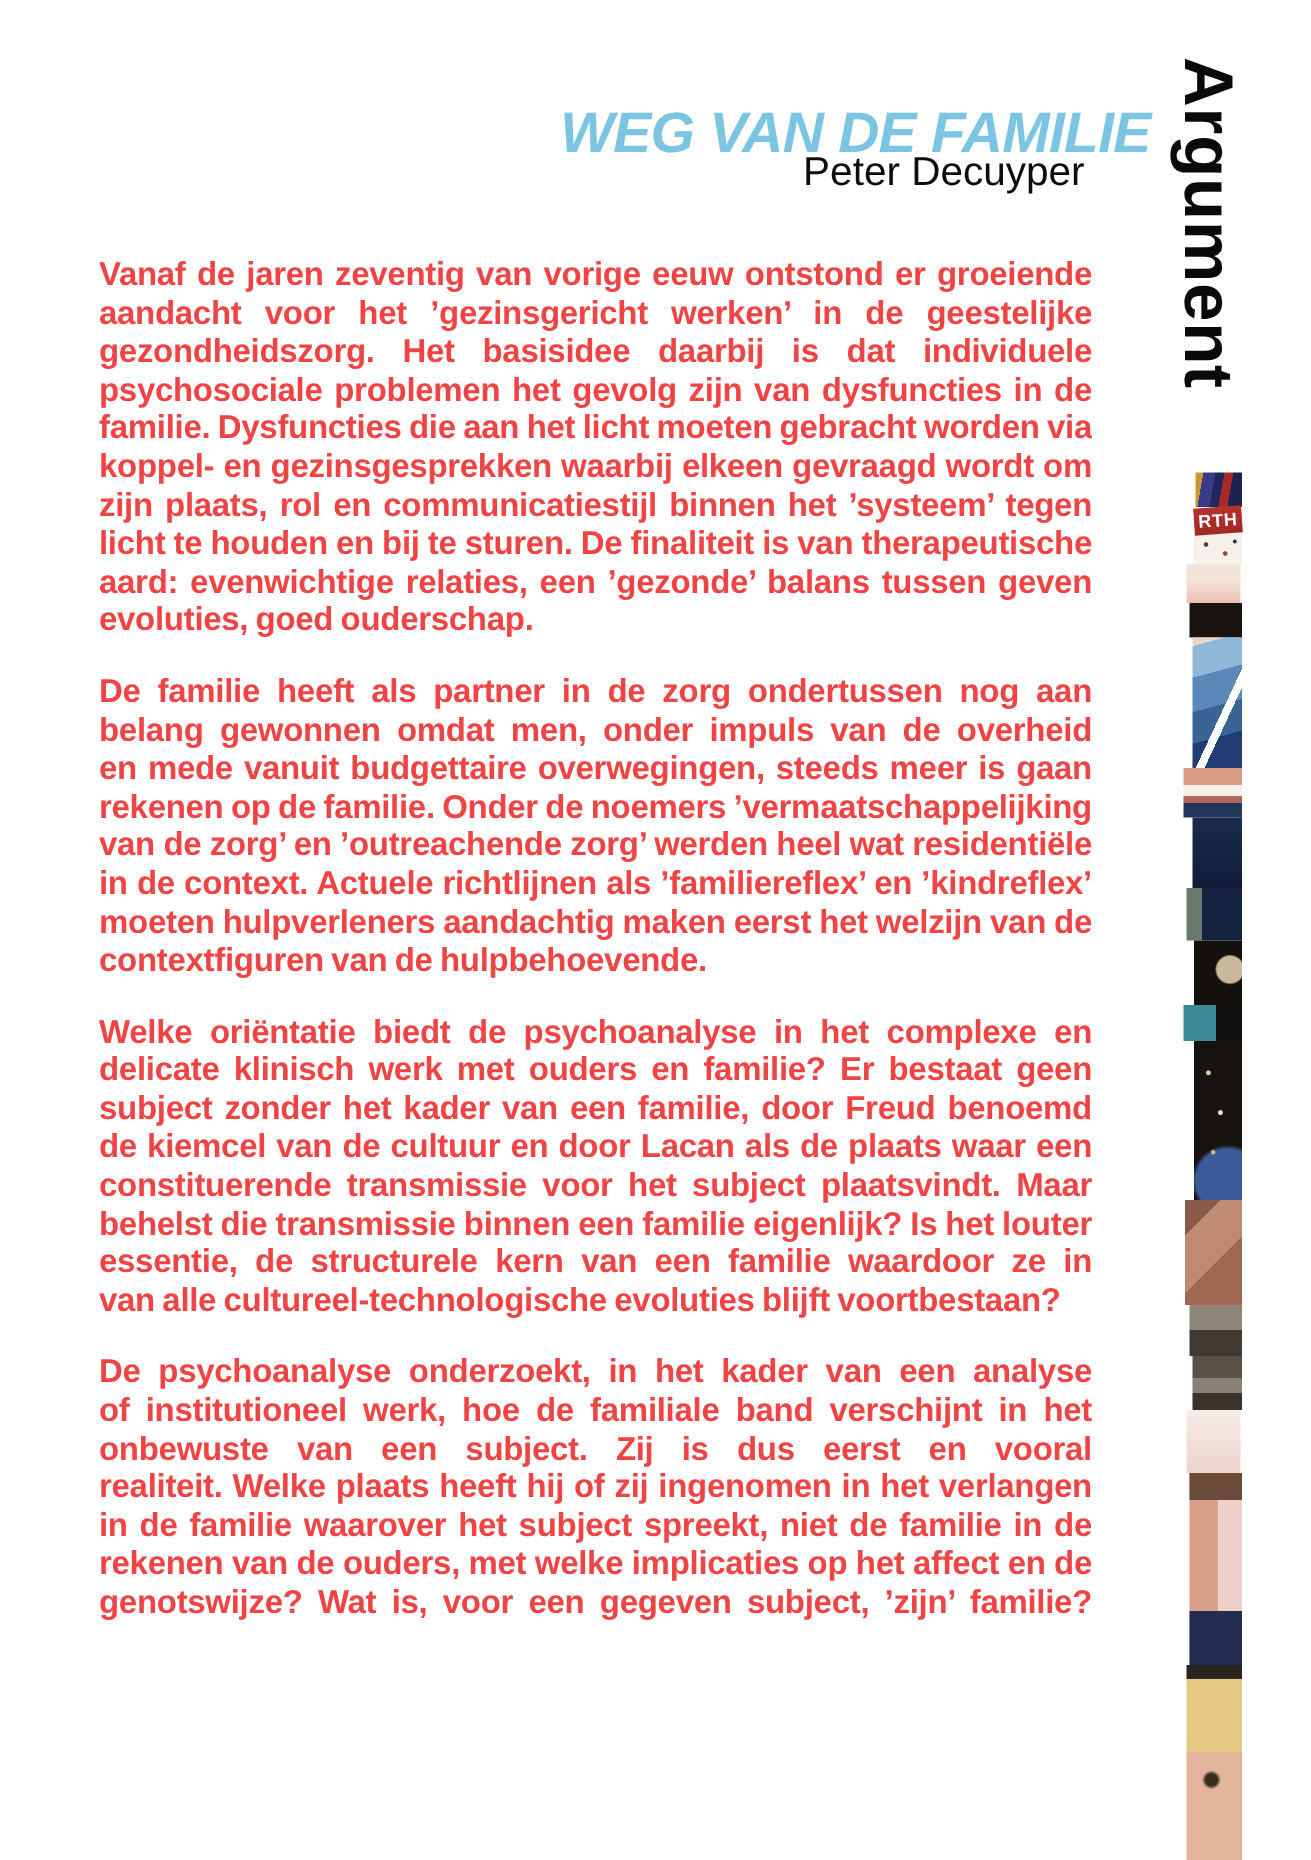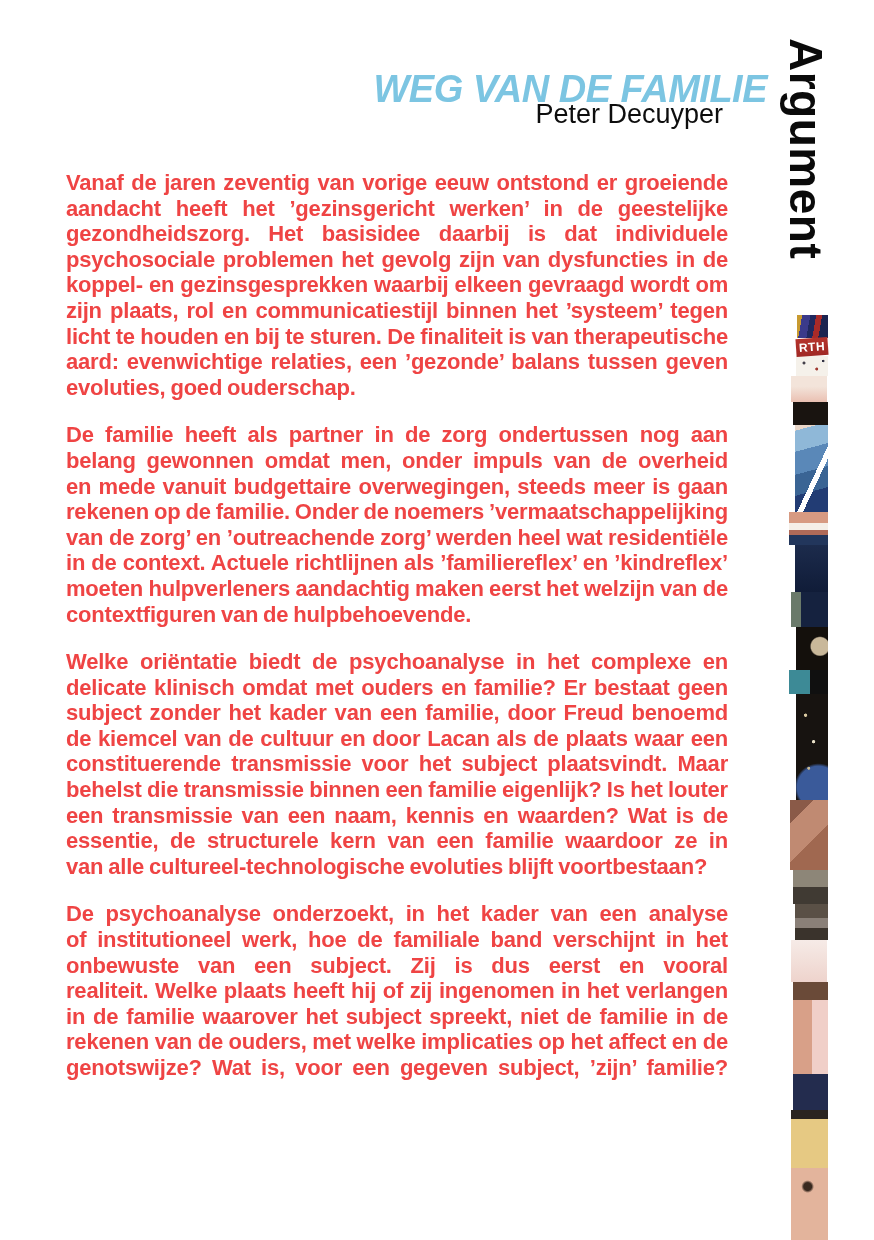--- a/index.html
+++ b/index.html
@@ -95,47 +95,47 @@
 <div class="page">
 
   <h1 class="title" style="color: rgb(124, 197, 226);">WEG VAN DE FAMILIE</h1>
   <div class="author">Peter Decuyper</div>
 
   <div class="side-label" style="color: rgb(10, 10, 10);">Argument</div>
 
   <div class="article">
       <div class="para">
         <div class="line j">Vanaf de jaren zeventig van vorige eeuw ontstond er groeiende</div>
-        <div class="line j">aandacht heeft het ’gezinsgericht werken’ in de geestelijke</div>
+        <div class="line j">aandacht voor het ’gezinsgericht werken’ in de geestelijke</div>
         <div class="line j">gezondheidszorg. Het basisidee daarbij is dat individuele</div>
         <div class="line j">psychosociale problemen het gevolg zijn van dysfuncties in de</div>
+        <div class="line j">familie. Dysfuncties die aan het licht moeten gebracht worden via</div>
         <div class="line j">koppel- en gezinsgesprekken waarbij elkeen gevraagd wordt om</div>
         <div class="line j">zijn plaats, rol en communicatiestijl binnen het ’systeem’ tegen het</div>
         <div class="line j">licht te houden en bij te sturen. De finaliteit is van therapeutische</div>
         <div class="line j">aard: evenwichtige relaties, een ’gezonde’ balans tussen geven en</div>
         <div class="line">evoluties, goed ouderschap.</div>
       </div>
       <div class="para">
         <div class="line j">De familie heeft als partner in de zorg ondertussen nog aan</div>
         <div class="line j">belang gewonnen omdat men, onder impuls van de overheid</div>
         <div class="line j">en mede vanuit budgettaire overwegingen, steeds meer is gaan</div>
         <div class="line j">rekenen op de familie. Onder de noemers ’vermaatschappelijking</div>
         <div class="line j">van de zorg’ en ’outreachende zorg’ werden heel wat residentiële</div>
         <div class="line j">in de context. Actuele richtlijnen als ’familiereflex’ en ’kindreflex’</div>
         <div class="line j">moeten hulpverleners aandachtig maken eerst het welzijn van de</div>
         <div class="line">contextfiguren van de hulpbehoevende.</div>
       </div>
       <div class="para">
         <div class="line j">Welke oriëntatie biedt de psychoanalyse in het complexe en</div>
-        <div class="line j">delicate klinisch omdat met ouders en familie? Er bestaat geen</div>
+        <div class="line j">delicate klinisch werk met ouders en familie? Er bestaat geen</div>
         <div class="line j">subject zonder het kader van een familie, door Freud benoemd als</div>
         <div class="line j">de kiemcel van de cultuur en door Lacan als de plaats waar een</div>
         <div class="line j">constituerende transmissie voor het subject plaatsvindt. Maar wat</div>
         <div class="line j">behelst die transmissie binnen een familie eigenlijk? Is het louter</div>
-        <div class="line j">een transmissie van een naam, kennis en waarden? Wat is de</div>
         <div class="line j">essentie, de structurele kern van een familie waardoor ze in weerwil</div>
         <div class="line">van alle cultureel-technologische evoluties blijft voortbestaan?</div>
       </div>
       <div class="para">
         <div class="line j">De psychoanalyse onderzoekt, in het kader van een analyse</div>
         <div class="line j">of institutioneel werk, hoe de familiale band verschijnt in het</div>
         <div class="line j">onbewuste van een subject. Zij is dus eerst en vooral geïnteresseerd</div>
         <div class="line j">realiteit. Welke plaats heeft hij of zij ingenomen in het verlangen en</div>
         <div class="line j">in de familie waarover het subject spreekt, niet de familie in de</div>
         <div class="line j">rekenen van de ouders, met welke implicaties op het affect en de</div>

